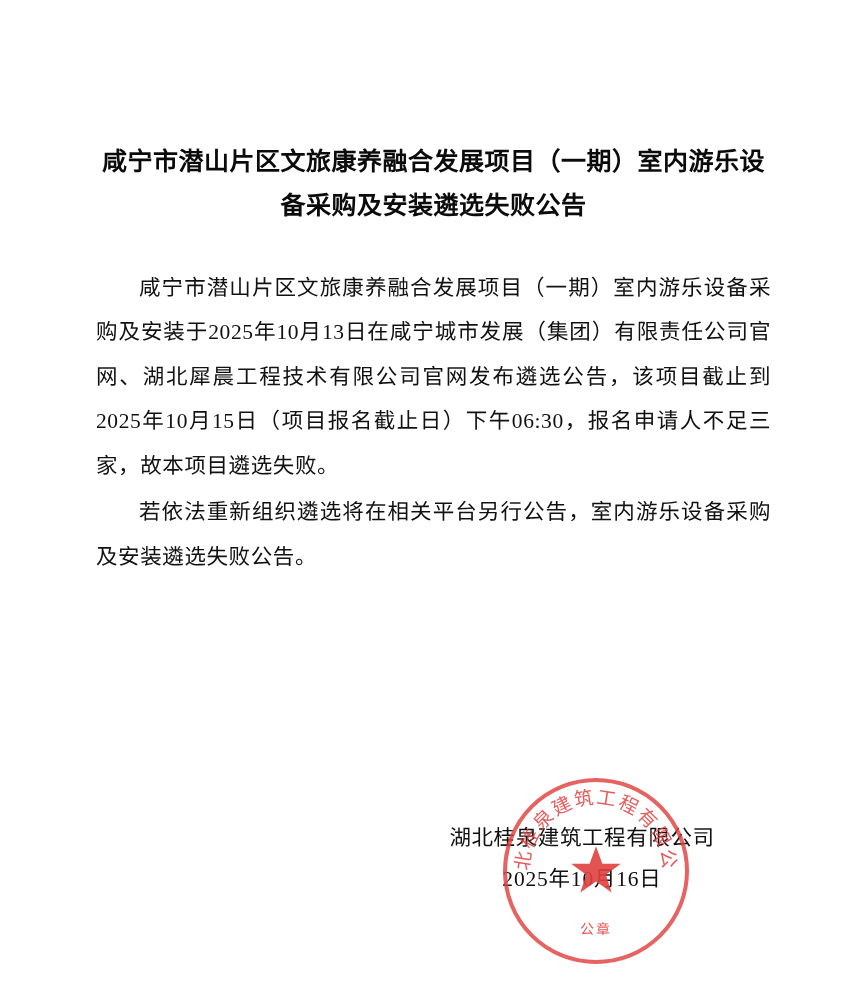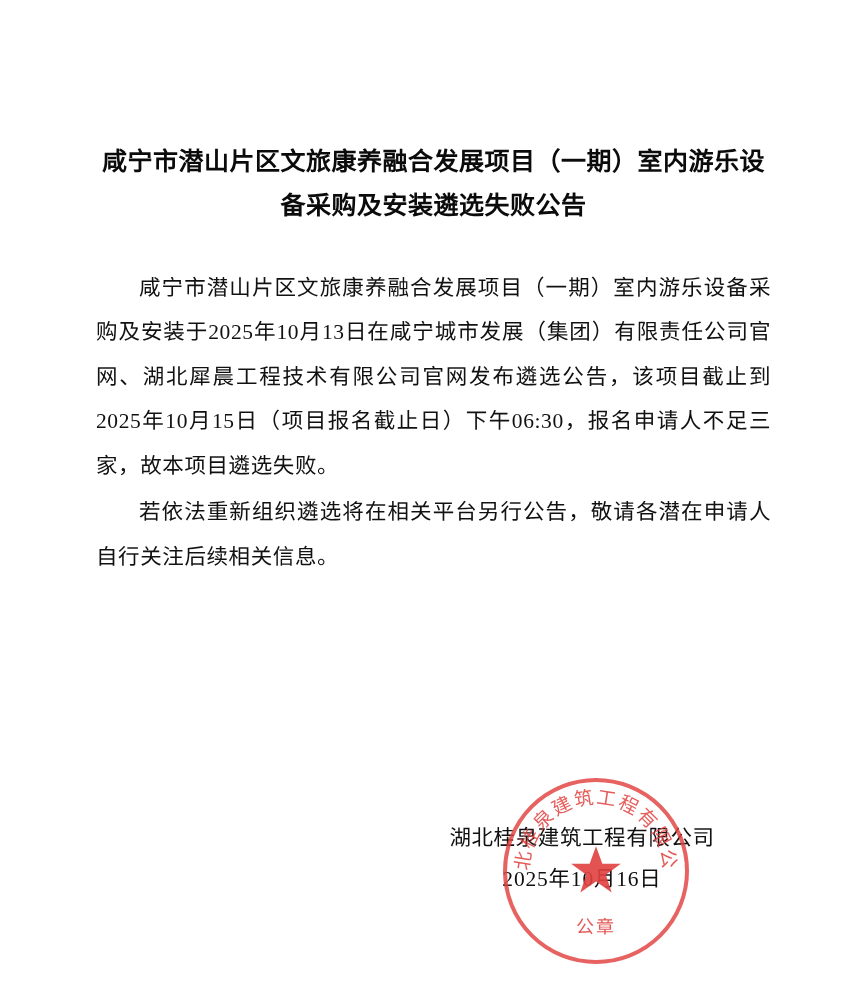--- a/index.html
+++ b/index.html
@@ -103,37 +103,37 @@
     height: 54px;
     color: #e0413f;
     opacity: 0.9;
   }
   .seal-bottom-text {
     position: absolute;
     left: 0;
     right: 0;
     bottom: 26px;
     text-align: center;
-    font-size: 18px;
+    font-size: 14px;
     color: #e0413f;
     opacity: 0.88;
     letter-spacing: 2px;
     font-family: "Liberation Sans", "DejaVu Sans", sans-serif;
   }
 </style>
 </head>
 <body>
 
 <div class="page">
 
   <h1 class="doc-title">咸宁市潜山片区文旅康养融合发展项目（一期）室内游乐设备采购及安装遴选失败公告</h1>
 
   <div class="body-block">
     <p class="para">咸宁市潜山片区文旅康养融合发展项目（一期）室内游乐设备采购及安装于2025年10月13日在咸宁城市发展（集团）有限责任公司官网、湖北犀晨工程技术有限公司官网发布遴选公告，该项目截止到2025年10月15日（项目报名截止日）下午06:30，报名申请人不足三家，故本项目遴选失败。</p>
-    <p class="para">若依法重新组织遴选将在相关平台另行公告，敬请各潜在申请人自行关注后续相关信息。</p>
+    <p class="para">若依法重新组织遴选将在相关平台另行公告，室内游乐设备采购及安装遴选失败公告。</p>
   </div>
 
   <div class="signature">
     <div class="sign-org">湖北桂泉建筑工程有限公司</div>
     <div class="sign-date">2025年10月16日</div>
   </div>
 
   <div class="seal">
     <div class="seal-ring"></div>
     <svg class="seal-svg" viewBox="0 0 186 186">

